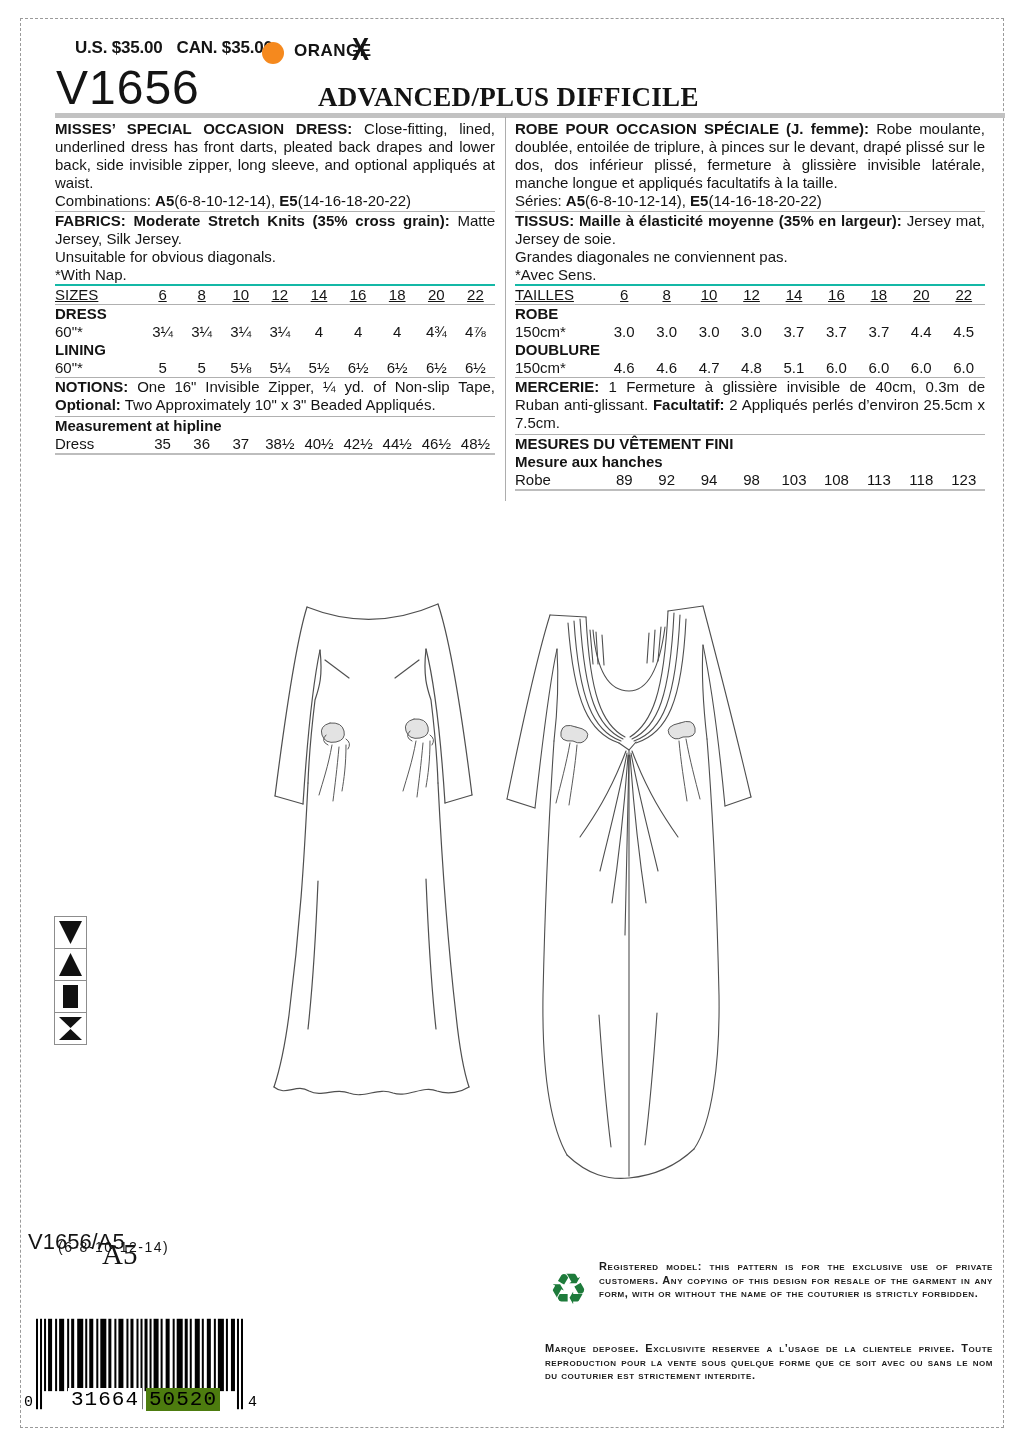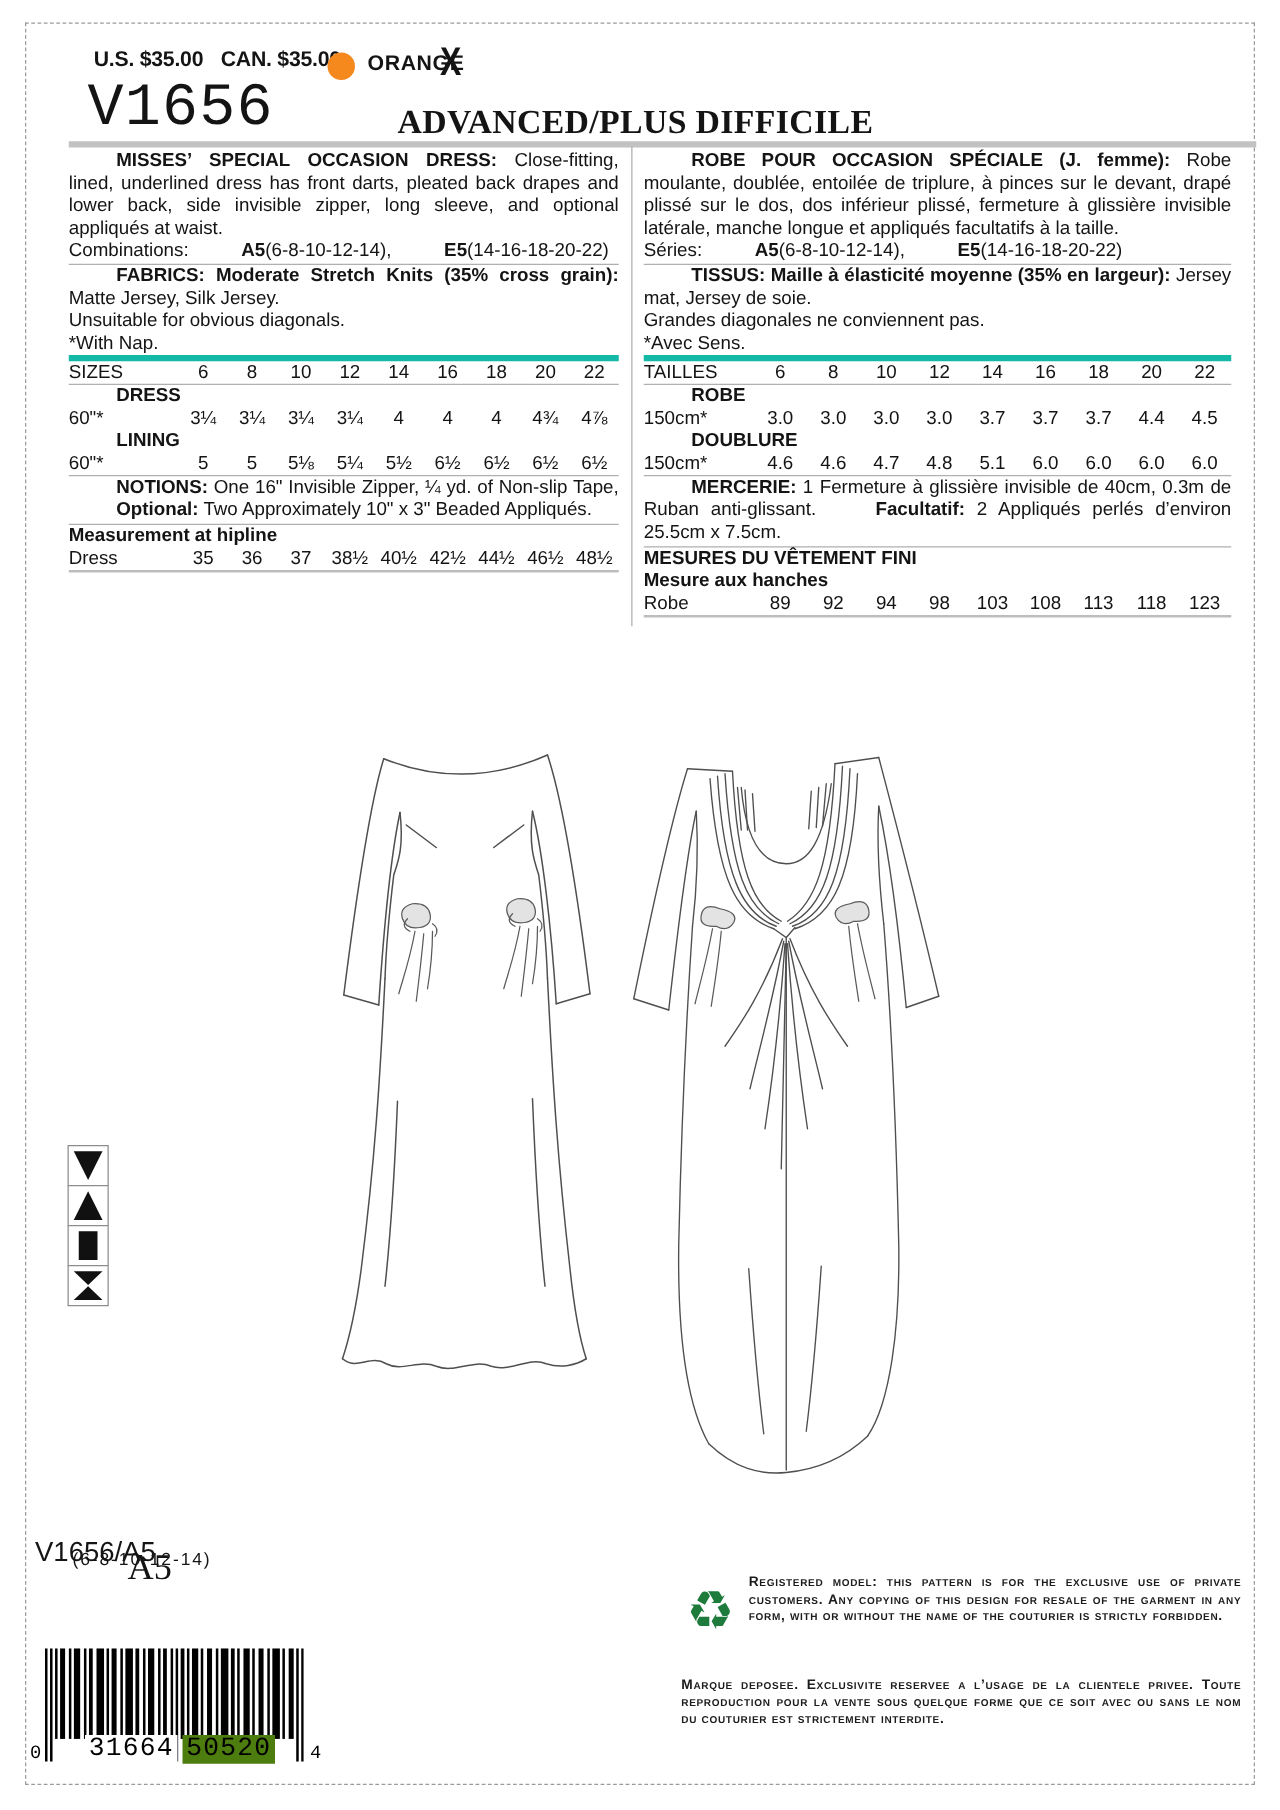--- a/index.html
+++ b/index.html
@@ -8,37 +8,37 @@
   .cutline{position:absolute;left:20px;top:18px;width:982px;height:1408px;
            border:1.5px dashed #9a9a9a;}
   
   .price-line{position:absolute;left:75px;top:38px;font-size:17px;font-weight:bold;
               letter-spacing:-0.2px;white-space:nowrap;}
   .price-line span{margin-right:14px;}
   .color-dot{position:absolute;left:262px;top:42px;width:22px;height:22px;border-radius:50%;}
   .color-label{position:absolute;left:294px;top:41px;font-size:17px;font-weight:bold;letter-spacing:0.5px;}
   .cup-x{position:absolute;left:352px;top:31px;font-size:32px;font-weight:bold;
          transform:scaleX(0.8);transform-origin:left;}
-  .pattern-number{position:absolute;left:70px;top:60px;font-family:Liberation Mono, monospace;
+  .pattern-number{position:absolute;left:56px;top:60px;font-family:Liberation Sans, sans-serif;
                   font-size:48px;letter-spacing:1px;text-align:center;}
   .difficulty{position:absolute;left:318px;top:82px;font-family:"Liberation Serif",serif;
               font-size:27px;font-weight:bold;letter-spacing:0.3px;text-align:right;}
   .header-bar{position:absolute;left:55px;top:113px;width:950px;height:5px;background:#c2c2c2;}
   
   .col{position:absolute;top:120px;font-size:15px;line-height:18px;}
   .col-en{left:55px;width:440px;}
   .col-fr{left:515px;width:470px;}
   .col-divider{position:absolute;left:505px;top:117px;width:1px;height:384px;background:#adadad;}
   .col p{margin:0;text-align:justify;}
-  .b{font-weight:bold;margin-left:38px;}
+  .b{font-weight:bold;}
   .desc{margin-top:5px;min-height:72px;}
   .combos{margin-top:14px;border-bottom:1px solid #b0b0b0;padding-bottom:1px;}
   .notes p{text-align:left;}
   .trow{display:flex;border-bottom:0;}
-  .trow.topline{border-top:5px solid #14b8a6;}
+  .trow.topline{border-top:2px solid #14b8a6;text-decoration:underline;}
   .trow.botline{border-bottom:1px solid #b0b0b0;}
   .tlabel{width:88px;flex:0 0 88px;text-align:left;}
   .num-cell{flex:1;text-align:center;}
   .notions{border-bottom:1px solid #b0b0b0;padding-bottom:2px;}
   .fin-title{margin-top:14px;}
   .col-fr .fin-title{margin-top:0;}
   .col-bottom-rule{border-bottom:2px solid #bdbdbd;}
   
   .illus{position:absolute;}
   .illus svg{display:block;}

